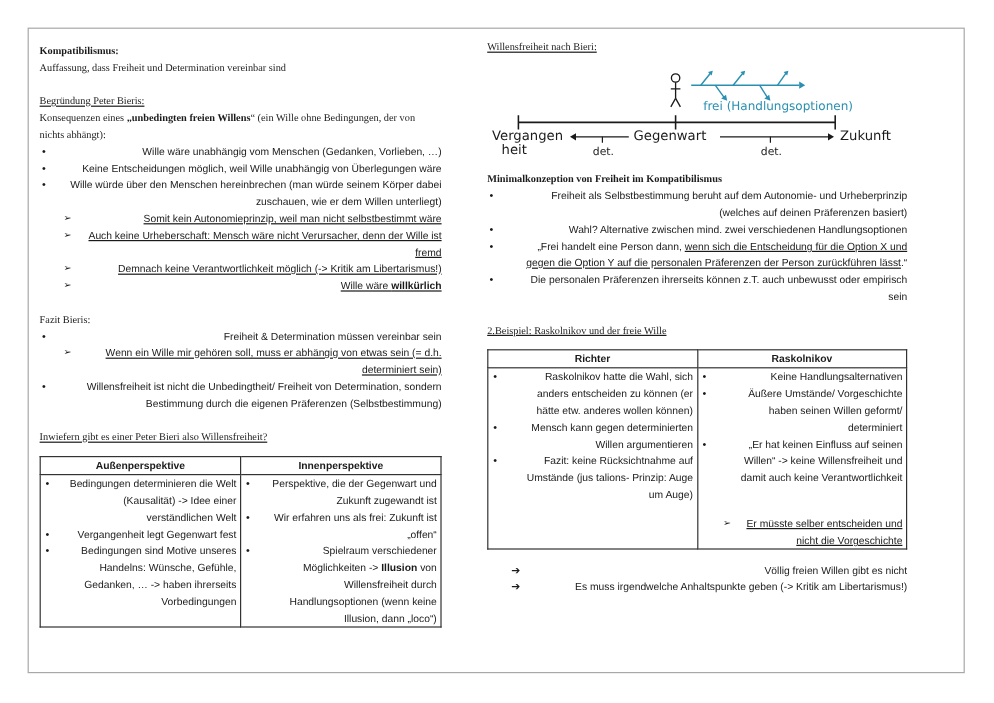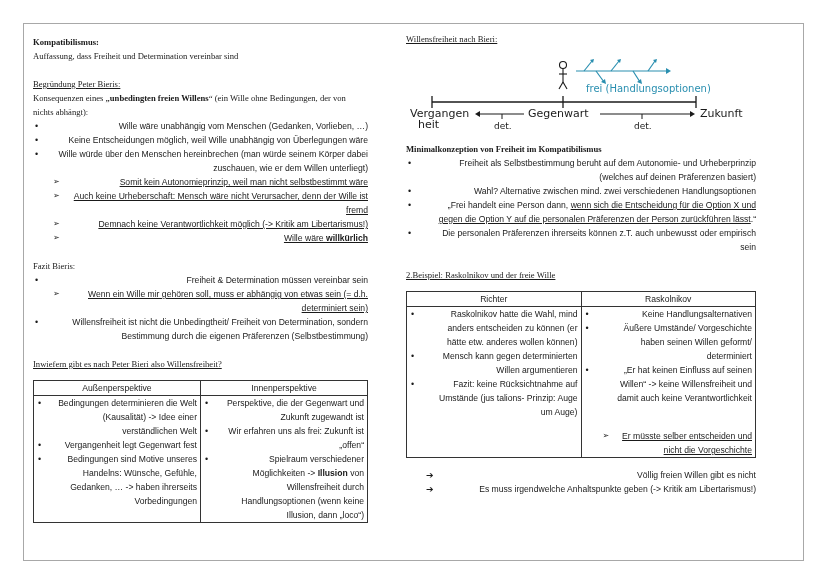--- a/index.html
+++ b/index.html
@@ -20,21 +20,21 @@
   .gap { height: 14px; }
   ul { list-style: none; margin: 0; padding: 0; text-align: right; }
   li { position: relative; padding-left: 20px; }
   li.dot::before { content: "\2022"; position: absolute; left: 2px; top: 0; font-size: 9px; }
   li.arr { margin-left: 20px; padding-left: 16px; text-decoration: underline; }
   li.arr::before { content: "\27A2"; position: absolute; left: 0; top: 0; font-size: 8px; }
   li.barrow { margin-left: 20px; padding-left: 18px; }
   li.barrow::before { content: "\2794"; position: absolute; left: 0; top: 0; font-size: 9px; font-weight: bold; }
   table { border-collapse: collapse; width: 100%; font-size: 8.6px; line-height: 14px; }
   th, td { border: 1px solid #333; vertical-align: top; padding: 0 3px; }
-  th { font-weight: normal; text-align: center; line-height: 14px; }
+  th { font-weight: bold; text-align: center; line-height: 14px; }
   td ul li { padding-left: 18px; }
   td ul li.dot::before { left: 1px; }
   td ul li.arr { margin-left: 18px; padding-left: 16px; margin-top: 24px; }
   .diagram { position: relative; width: 350px; height: 90px; margin-top: 4px; }
   .diagram svg { position: absolute; left: 0; top: 0; }
   .hand { font-family: "DejaVu Sans", sans-serif; font-size: 11px; fill: #1a1a1a; }
   .hand-blue { font-family: "DejaVu Sans", sans-serif; font-size: 10px; fill: #2a8fb0; }
 </style>
 </head>
 <body>
@@ -57,21 +57,21 @@
     <li class="arr"><span>Wille wäre </span><span class="b">willkürlich</span></li>
   </ul>
   <div class="gap"></div>
   <p>Fazit Bieris:</p>
   <ul>
     <li class="dot">Freiheit &amp; Determination müssen vereinbar sein</li>
     <li class="arr">Wenn ein Wille mir gehören soll, muss er abhängig von etwas sein (= d.h. determiniert sein)</li>
     <li class="dot">Willensfreiheit ist nicht die Unbedingtheit/ Freiheit von Determination, sondern Bestimmung durch die eigenen Präferenzen (Selbstbestimmung)</li>
   </ul>
   <div class="gap"></div>
-  <p class="u">Inwiefern gibt es nach Peter Bieri also Willensfreiheit?</p>
+  <p class="u">Inwiefern gibt es einer Peter Bieri also Willensfreiheit?</p>
   <div style="height:9px"></div>
   <table>
     <tbody>
         <tr>
       <th style="width:50%">Außenperspektive</th>
       <th>Innenperspektive</th>
     </tr>
     <tr>
       <td>
         <ul>
@@ -155,21 +155,21 @@
   <div style="height:9px"></div>
   <table>
     <tbody>
         <tr>
       <th style="width:50%">Richter</th>
       <th>Raskolnikov</th>
     </tr>
     <tr>
       <td>
         <ul>
-          <li class="dot">Raskolnikov hatte die Wahl, mind anders entscheiden zu können (er hätte etw. anderes wollen können)</li>
+          <li class="dot">Raskolnikov hatte die Wahl, sich anders entscheiden zu können (er hätte etw. anderes wollen können)</li>
           <li class="dot">Mensch kann gegen determinierten Willen argumentieren</li>
           <li class="dot">Fazit: keine Rücksichtnahme auf Umstände (jus talions- Prinzip: Auge um Auge)</li>
         </ul>
       </td>
       <td>
         <ul>
           <li class="dot">Keine Handlungsalternativen</li>
           <li class="dot">Äußere Umstände/ Vorgeschichte haben seinen Willen geformt/ determiniert</li>
           <li class="dot">„Er hat keinen Einfluss auf seinen Willen“ -&gt; keine Willensfreiheit und damit auch keine Verantwortlichkeit</li>
           <li class="arr">Er müsste selber entscheiden und nicht die Vorgeschichte</li>

